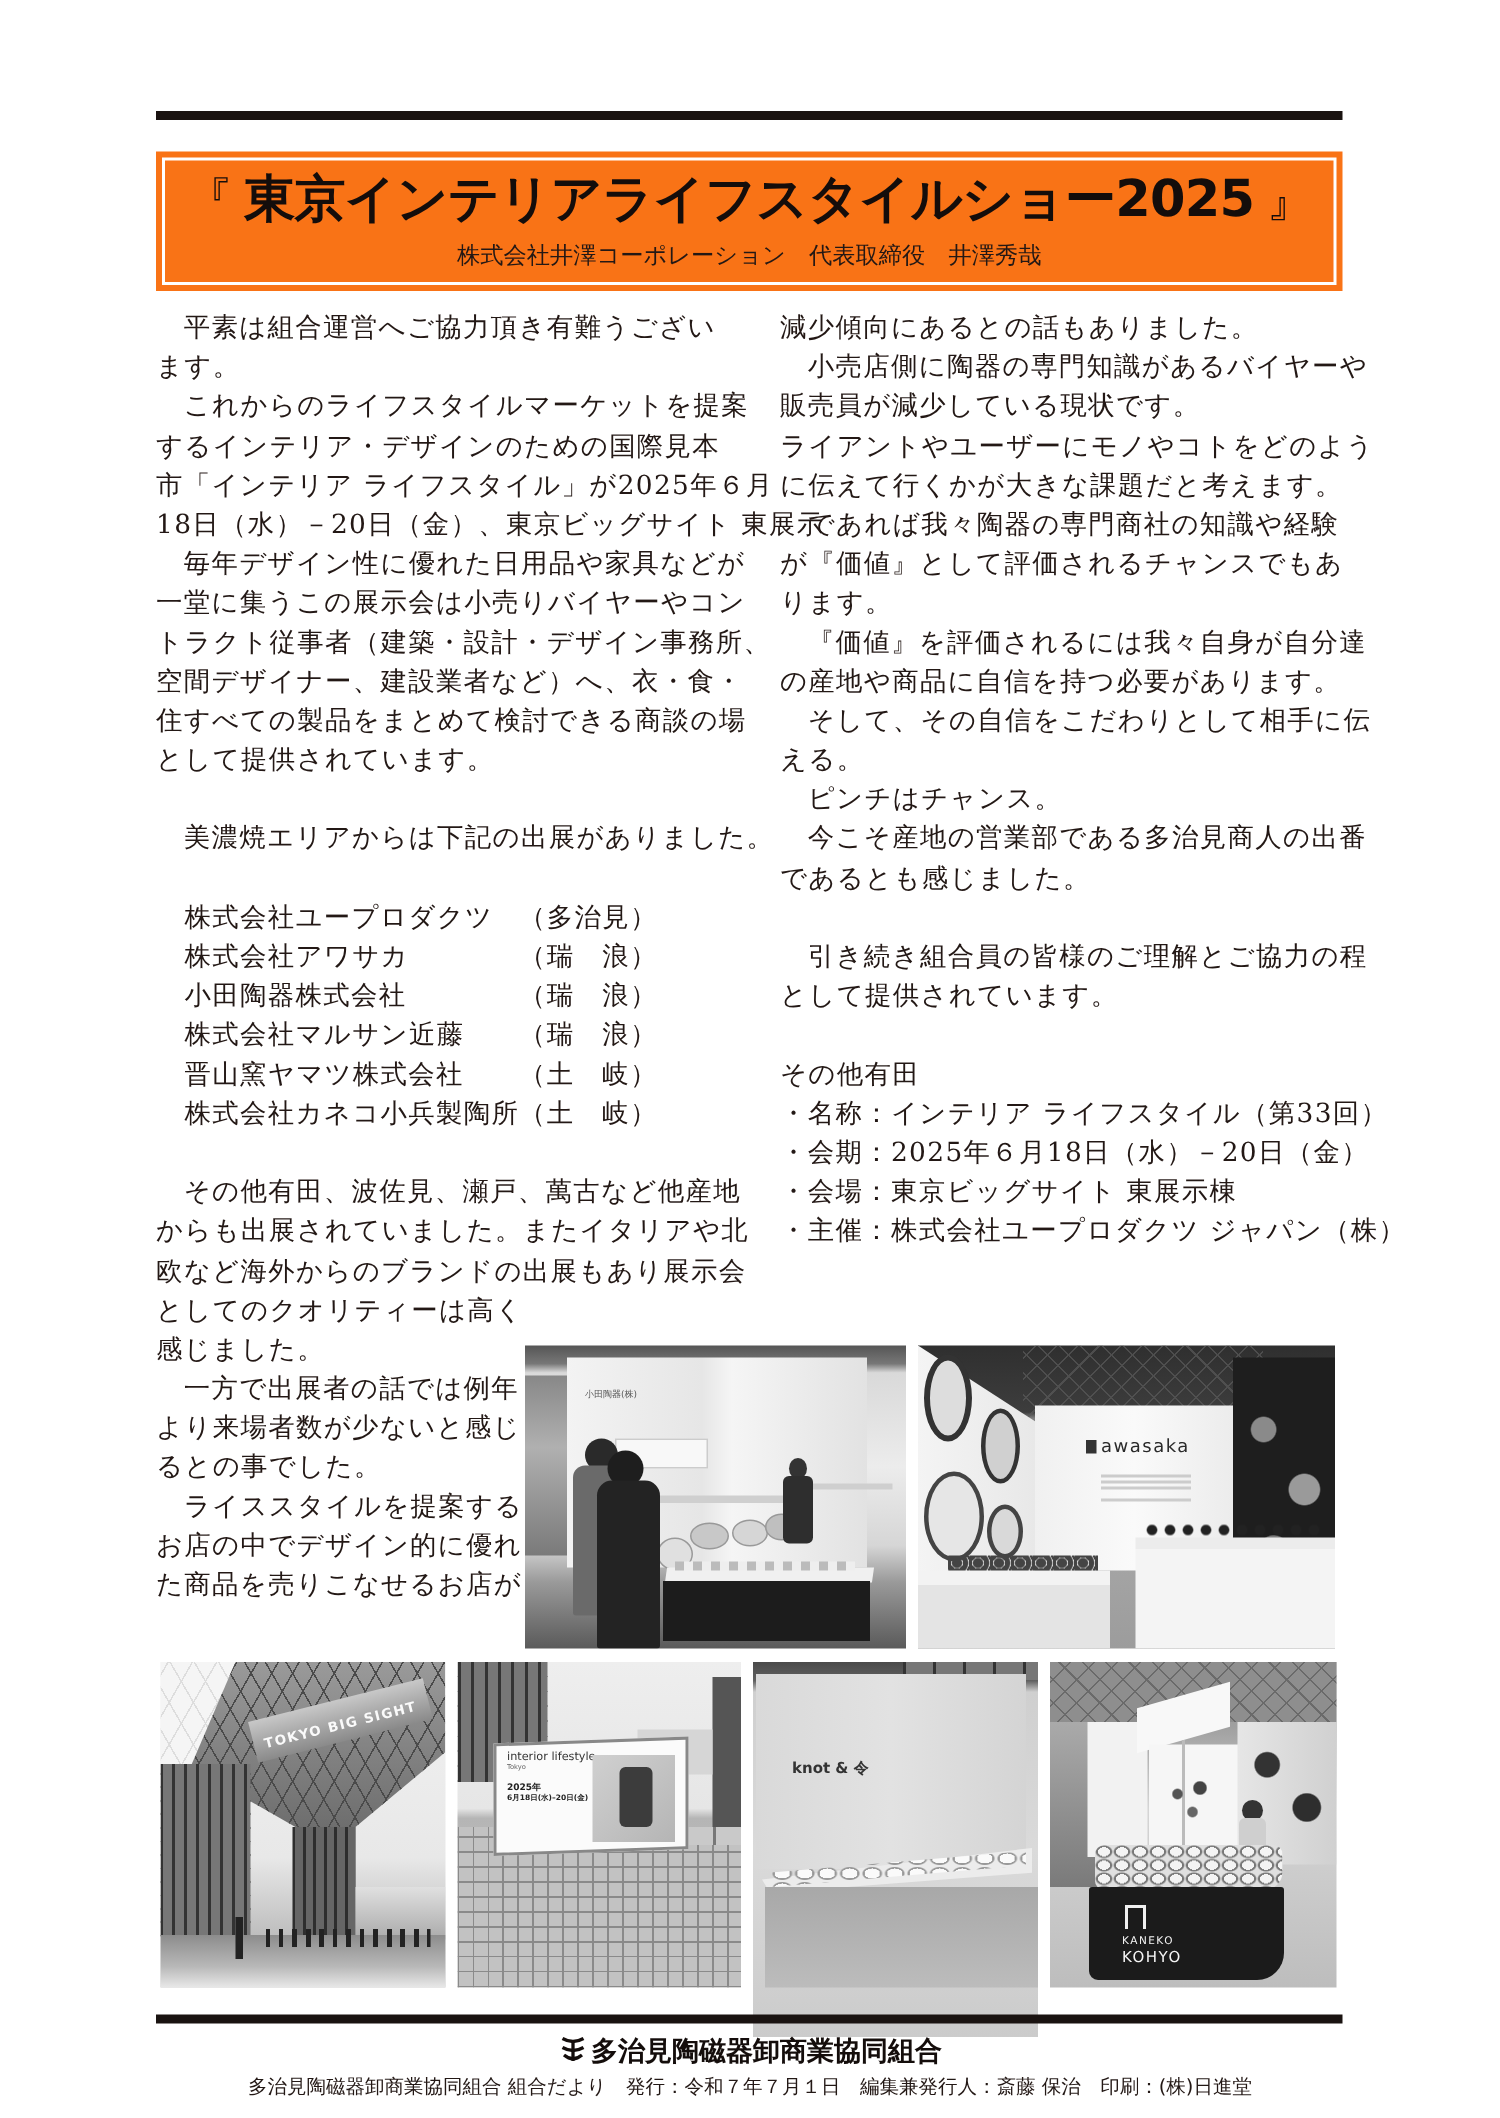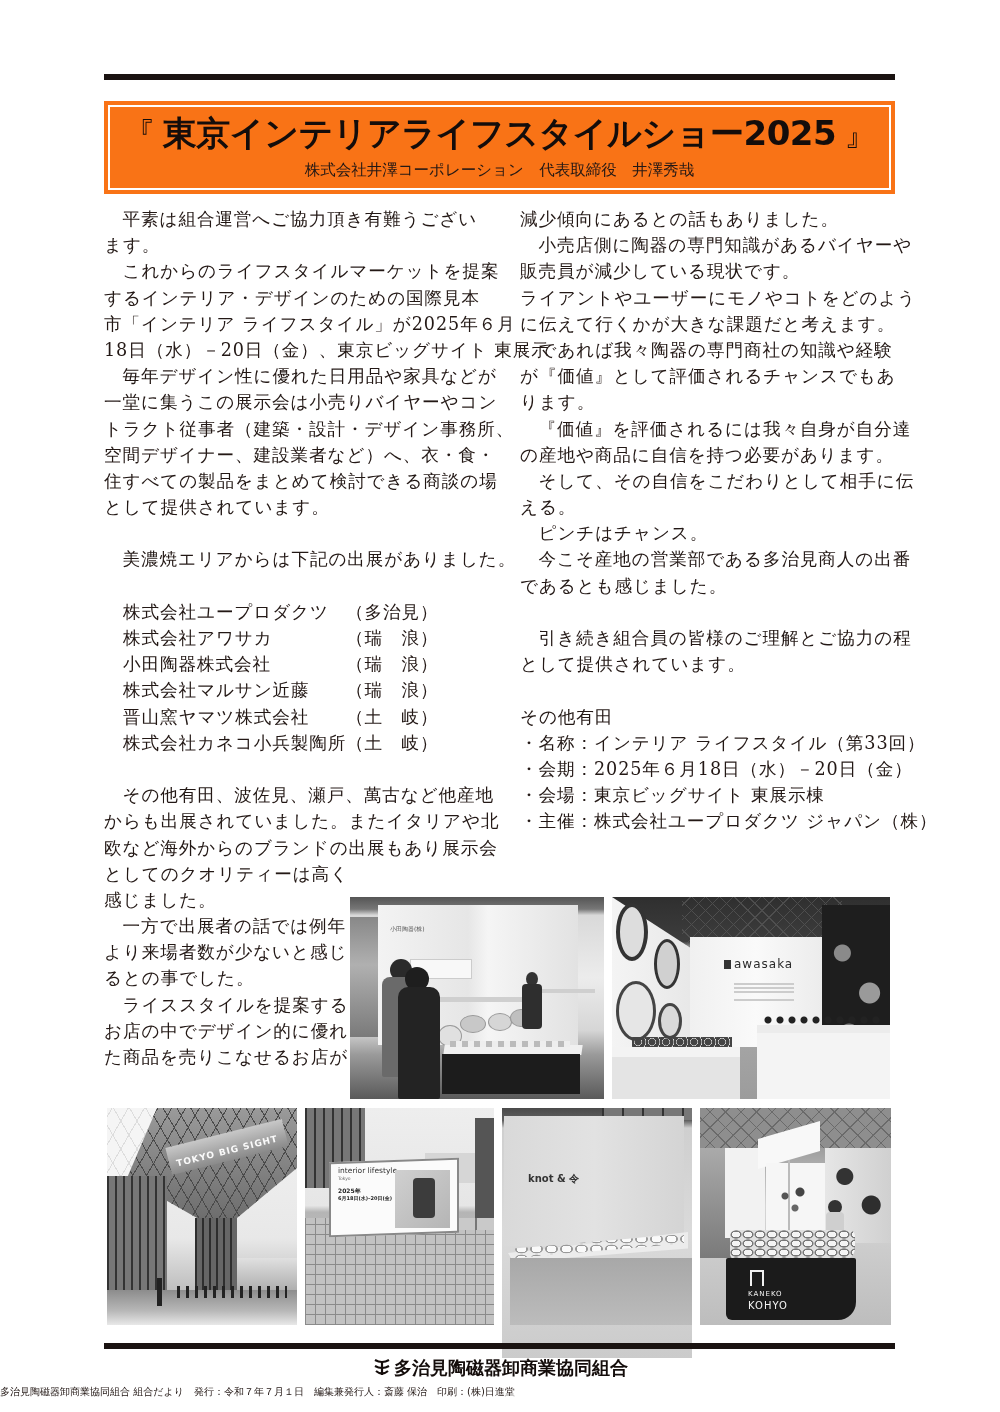--- a/index.html
+++ b/index.html
@@ -29,21 +29,21 @@
   .p2 { left: 612px; top: 897px; width: 278px; height: 202px; }
   .p3 { left: 107px; top: 1108px; width: 190px; height: 217px; }
   .p4 { left: 305px; top: 1108px; width: 189px; height: 217px; }
   .p5 { left: 502px; top: 1108px; width: 190px; height: 250px; padding-left: 28px; }
   .p6 { left: 700px; top: 1108px; width: 191px; height: 217px; }
   .shape { position: absolute; }
   .sign { position: absolute; white-space: nowrap; font-family: "DejaVu Sans", "Liberation Sans", sans-serif; }
 
   .footer-org { position: absolute; left: 0; right: 0; top: 1356px; text-align: center; font-family: "DejaVu Sans", "Liberation Sans", sans-serif; font-weight: bold; font-size: 18px; line-height: 24px; color: #140d0b; white-space: nowrap; }
   .footer-org .logo { display: inline-block; width: 20px; height: 20px; vertical-align: -3px; margin-right: 2px; }
-  .colophon { position: absolute; left: 0; right: 0; top: 1385px; font-family: "DejaVu Sans", "Liberation Sans", sans-serif; font-size: 10px; line-height: 13px; color: #231815; white-space: nowrap; }
+  .colophon { position: absolute; left: 0; right: 0; top: 1385px; text-align: center; font-family: "DejaVu Sans", "Liberation Sans", sans-serif; font-size: 13px; line-height: 13px; color: #231815; white-space: nowrap; }
 </style>
 </head>
 <body>
 
 <div class="rule top"></div>
 
 <div class="title-box">
   <div class="inner"></div>
   <div class="title-line">
     <span class="bracket">『</span><span>東京インテリアライフスタイルショー2025</span><span class="bracket">』</span>

